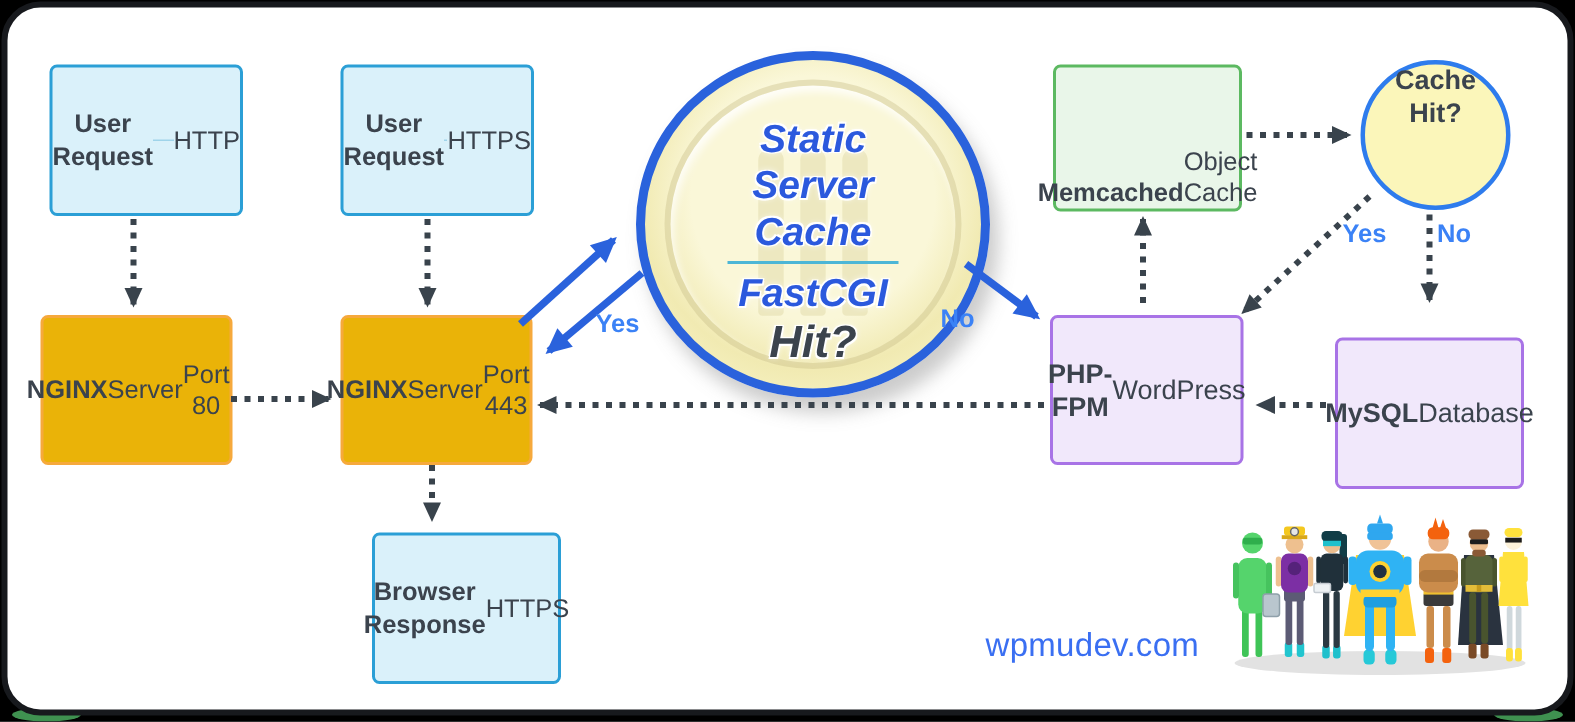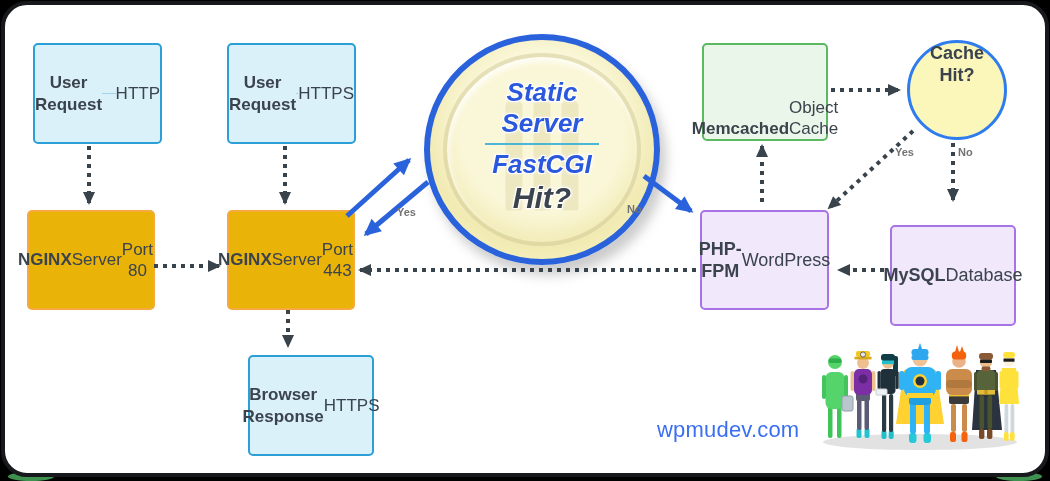--- a/index.html
+++ b/index.html
@@ -37,21 +37,21 @@
   .wm{position:absolute;left:50%;top:50%;transform:translate(-50%,-46%);display:flex;gap:11px;opacity:.33;}
   .wm span{display:block;width:17px;height:112px;background:#d5cc92;border-radius:9px 9px 3px 3px;}
   .ctext{position:relative;padding-top:37px;z-index:2;}
   .glow{text-shadow:-1px -1px 0 #fff,1px -1px 0 #fff,-1px 1px 0 #fff,1px 1px 0 #fff,0 0 5px #fff;}
   .cl-blue{color:#2b59dd;font-weight:bold;font-size:26px;line-height:31px;}
   .cl-dark{color:#3b434d;font-weight:bold;font-size:30px;line-height:35px;}
   .cdiv{width:114px;height:1.6px;background:#4cb6d6;margin:4px auto;position:relative;z-index:2;}
 
   
   .overlay{position:absolute;left:0;top:0;z-index:5;pointer-events:none;}
-  .elabel{position:absolute;font-weight:bold;font-size:11px;color:#737373;z-index:6;}
+  .elabel{position:absolute;font-weight:bold;font-size:17px;color:#3b82f6;z-index:6;}
   .footer{position:absolute;left:657px;top:417px;font-size:22px;color:#3a6ff2;z-index:4;letter-spacing:.2px;}
   .heroes{position:absolute;left:816px;top:342px;z-index:4;}
 </style>
 </head>
 <body>
 
 <div id="stage">
   <div class="green-corner" style="left:8px;"></div>
   <div class="green-corner" style="right:8px;"></div>
   <div id="panel"></div>
@@ -109,20 +109,21 @@
 
   <div class="bigcircle">
     <div class="wm">
         <span></span>
         <span></span>
         <span></span>
       </div>
     <div class="ctext">
       <div class="cl-blue glow">Static</div>
       <div class="cl-blue glow">Server</div>
+      <div class="cl-blue glow">Cache</div>
       <div class="cdiv"></div>
       <div class="cl-blue glow">FastCGI</div>
       <div class="cl-dark glow">Hit?</div>
     </div>
   </div>
 
   <svg class="overlay" width="1050" height="481" viewBox="0 0 1050 481">
     <defs>
       <marker id="mDark" markerUnits="userSpaceOnUse" markerWidth="16" markerHeight="14" refX="12" refY="7" orient="auto">
         <path d="M1,1 L14,7 L1,13 z" fill="#39434c"></path>

